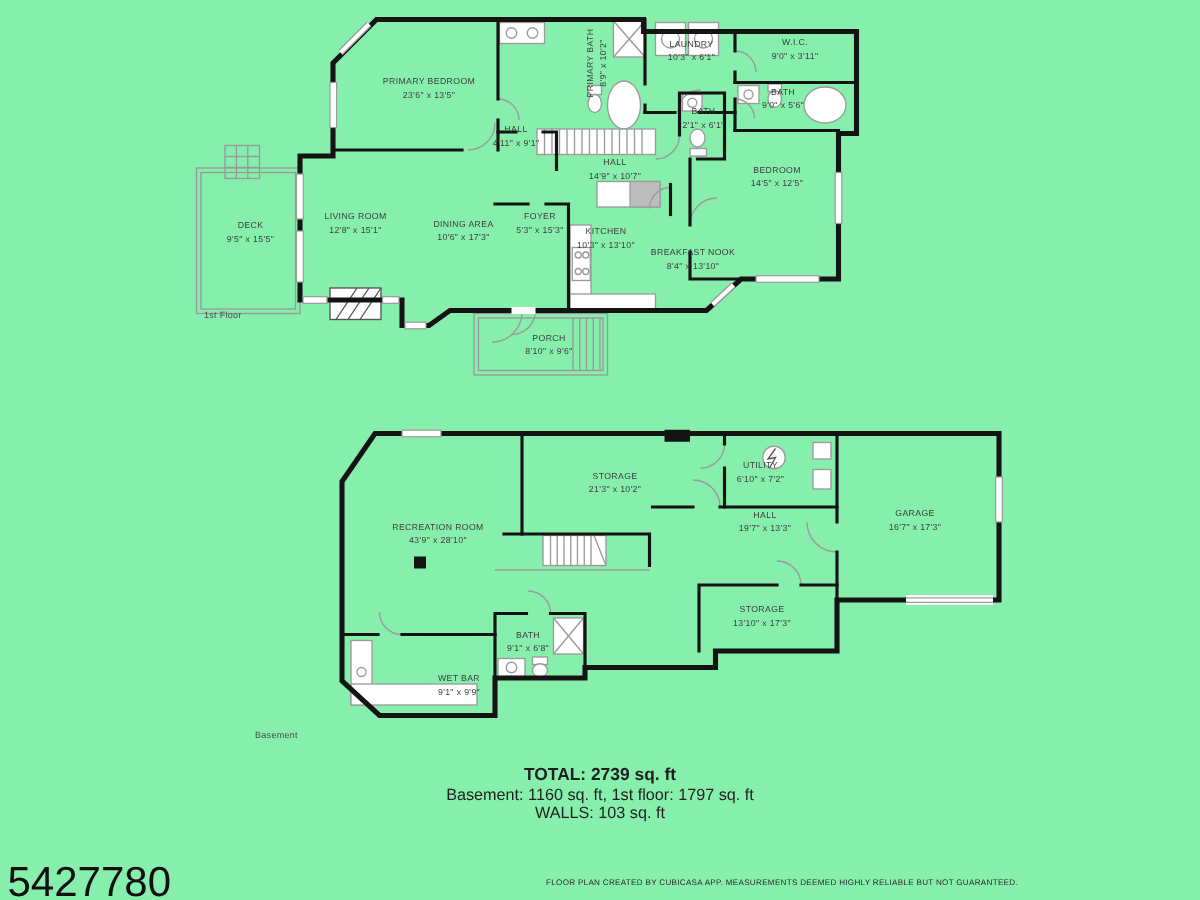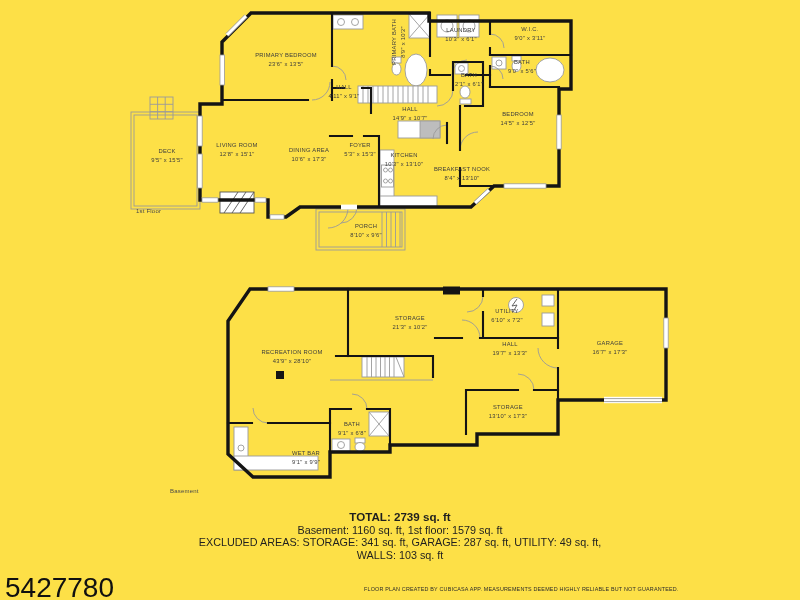--- a/index.html
+++ b/index.html
@@ -1,17 +1,17 @@
 <!DOCTYPE html>
 <html><head>
 <meta charset="utf-8">
 <style>
   html,body { margin:0; padding:0; background:#fff; }
   .canvas {
-    position:relative; width:800px; height:600px; background:#fde047;
+    position:relative; width:800px; height:600px; background:#86efac;
     font-family:"Liberation Sans", sans-serif; overflow:hidden;
   }
   svg.plan { position:absolute; left:0; top:0; }
   .wall  { fill:none; stroke:#141414; stroke-width:3.4; stroke-linejoin:miter; stroke-linecap:square; }
   .iwall { fill:none; stroke:#141414; stroke-width:2.1; stroke-linecap:square; }
   .thin  { fill:none; stroke:#9a9a9a; stroke-width:0.9; }
   .thin2 { fill:#ffffff; stroke:#9a9a9a; stroke-width:0.9; }
   .win   { fill:#ffffff; stroke:#9a9a9a; stroke-width:0.8; }
   .gap   { fill:#ffffff; stroke:none; }
   .dark  { fill:#141414; stroke:none; }
@@ -329,20 +329,19 @@
   <div class="room-label" style="left:306px;top:458px">
       <span>WET BAR</span>
       <span class="dims">9'1" x 9'9"</span>
     </div>
 
   <div class="floor-label" style="left:136px;top:208px">1st Floor</div>
   <div class="floor-label" style="left:170px;top:488px">Basement</div>
 
   <div class="summary">
     <div class="total">TOTAL: 2739 sq. ft</div>
-    <div>Basement: 1160 sq. ft, 1st floor: 1579 sq. ft</div>
-    <div>EXCLUDED AREAS: STORAGE: 341 sq. ft, GARAGE: 287 sq. ft, UTILITY: 49 sq. ft,</div>
+    <div>Basement: 1160 sq. ft, 1st floor: 1797 sq. ft</div>
     <div>WALLS: 103 sq. ft</div>
   </div>
 
   <div class="listing-id">5427780</div>
   <div class="disclaimer">FLOOR PLAN CREATED BY CUBICASA APP. MEASUREMENTS DEEMED HIGHLY RELIABLE BUT NOT GUARANTEED.</div>
 </div>
 
 </body></html>

